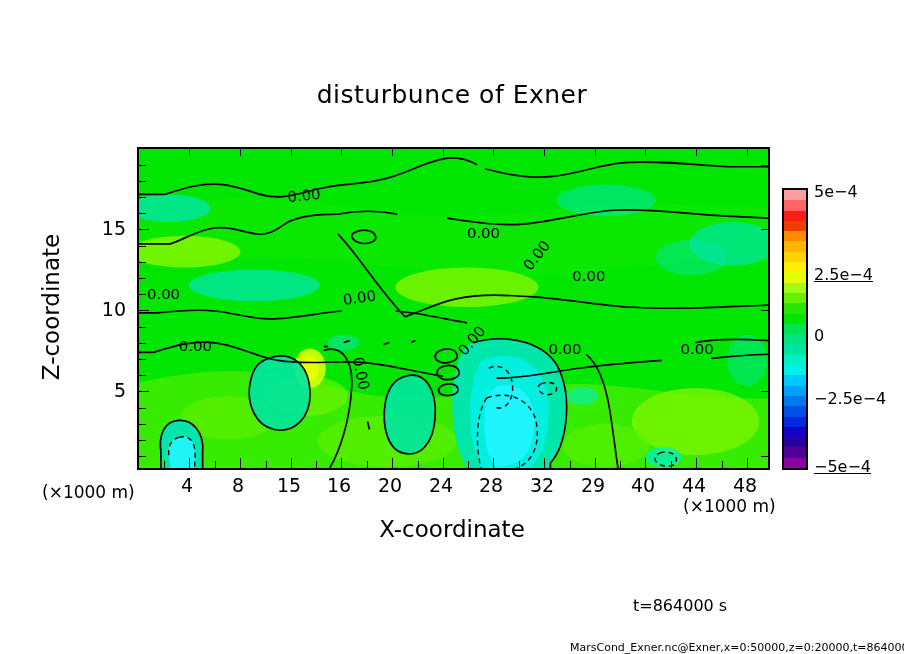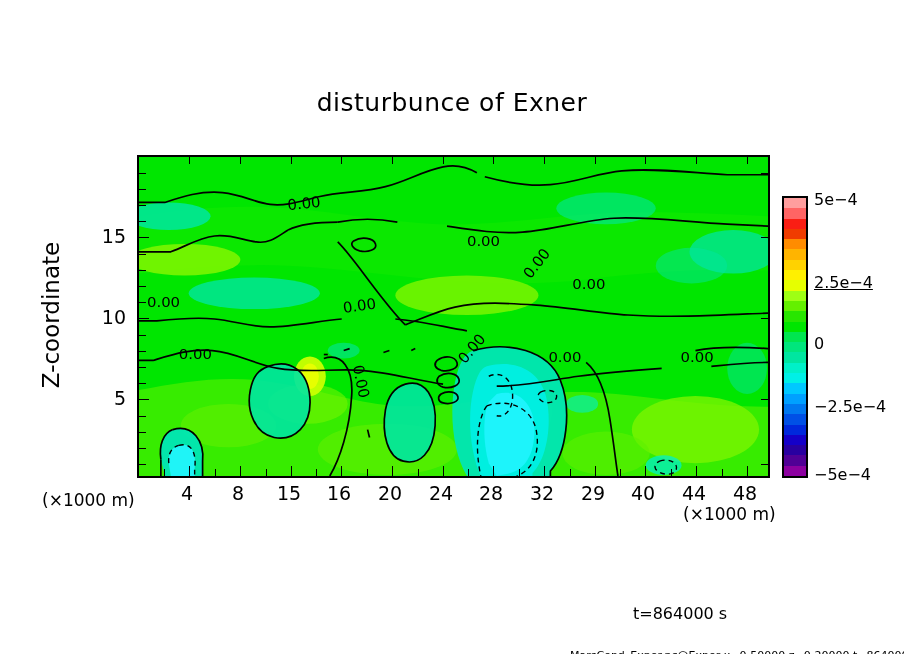--- a/index.html
+++ b/index.html
@@ -10,21 +10,21 @@
   body {
     width: 904px;
     height: 654px;
     position: relative;
     font-family: "DejaVu Sans", sans-serif;
     color: #000000;
     overflow: hidden;
   }
   #stage {
     position: absolute;
-    left: 0; top: 12px;
+    left: 0; top: 4px;
     width: 904px;
     height: 602px;
   }
 
   
   #plot-title {
     position: absolute;
     left: 0;
     top: 76px;
     width: 904px;
@@ -405,20 +405,21 @@
   <div class="xtick-label" style="left:520px;text-align:center;">32</div>
   <div class="xtick-label" style="left:571px;">29</div>
   <div class="xtick-label" style="left:621px;">40</div>
   <div class="xtick-label" style="left:672px;">44</div>
   <div class="xtick-label" style="left:723px;">48</div>
 
   <div class="ytick-label" style="top:375px;">5</div>
   <div class="ytick-label" style="top:294px;">10</div>
   <div class="ytick-label" style="top:213px;">15</div>
 
+  <div id="x-axis-title">X-coordinate</div>
   <div id="y-axis-title">Z-coordinate</div>
   <div id="x-units-left">(×1000 m)</div>
   <div id="x-units-right">(×1000 m)</div>
 
   <div id="colorbar">
       <div class="cb-band" style="background: rgb(255, 158, 158);"></div>
       <div class="cb-band" style="background: rgb(255, 100, 100);"></div>
       <div class="cb-band" style="background: rgb(250, 30, 20);"></div>
       <div class="cb-band" style="background: rgb(240, 60, 0);"></div>
       <div class="cb-band" style="background: rgb(255, 140, 0);"></div>
@@ -442,18 +443,18 @@
       <div class="cb-band" style="background: rgb(0, 40, 220);"></div>
       <div class="cb-band" style="background: rgb(20, 0, 200);"></div>
       <div class="cb-band" style="background: rgb(40, 0, 160);"></div>
       <div class="cb-band" style="background: rgb(80, 0, 150);"></div>
       <div class="cb-band" style="background: rgb(140, 0, 160);"></div>
     </div>
   <div class="cb-label" style="top:178px;">5e−4</div>
   <div class="cb-label" style="top:261px;text-decoration:underline;">2.5e−4</div>
   <div class="cb-label" style="top:322px;">0</div>
   <div class="cb-label" style="top:385px;">−2.5e−4</div>
-  <div class="cb-label" style="top:453px;">−5e−4</div>
+  <div class="cb-label" style="top:453px;text-decoration:underline;">−5e−4</div>
 
   <div id="time-label">t=864000 s</div>
   <div id="footer-right">MarsCond_Exner.nc@Exner,x=0:50000,z=0:20000,t=864000</div>
 
 </div>
 
 </body></html>

